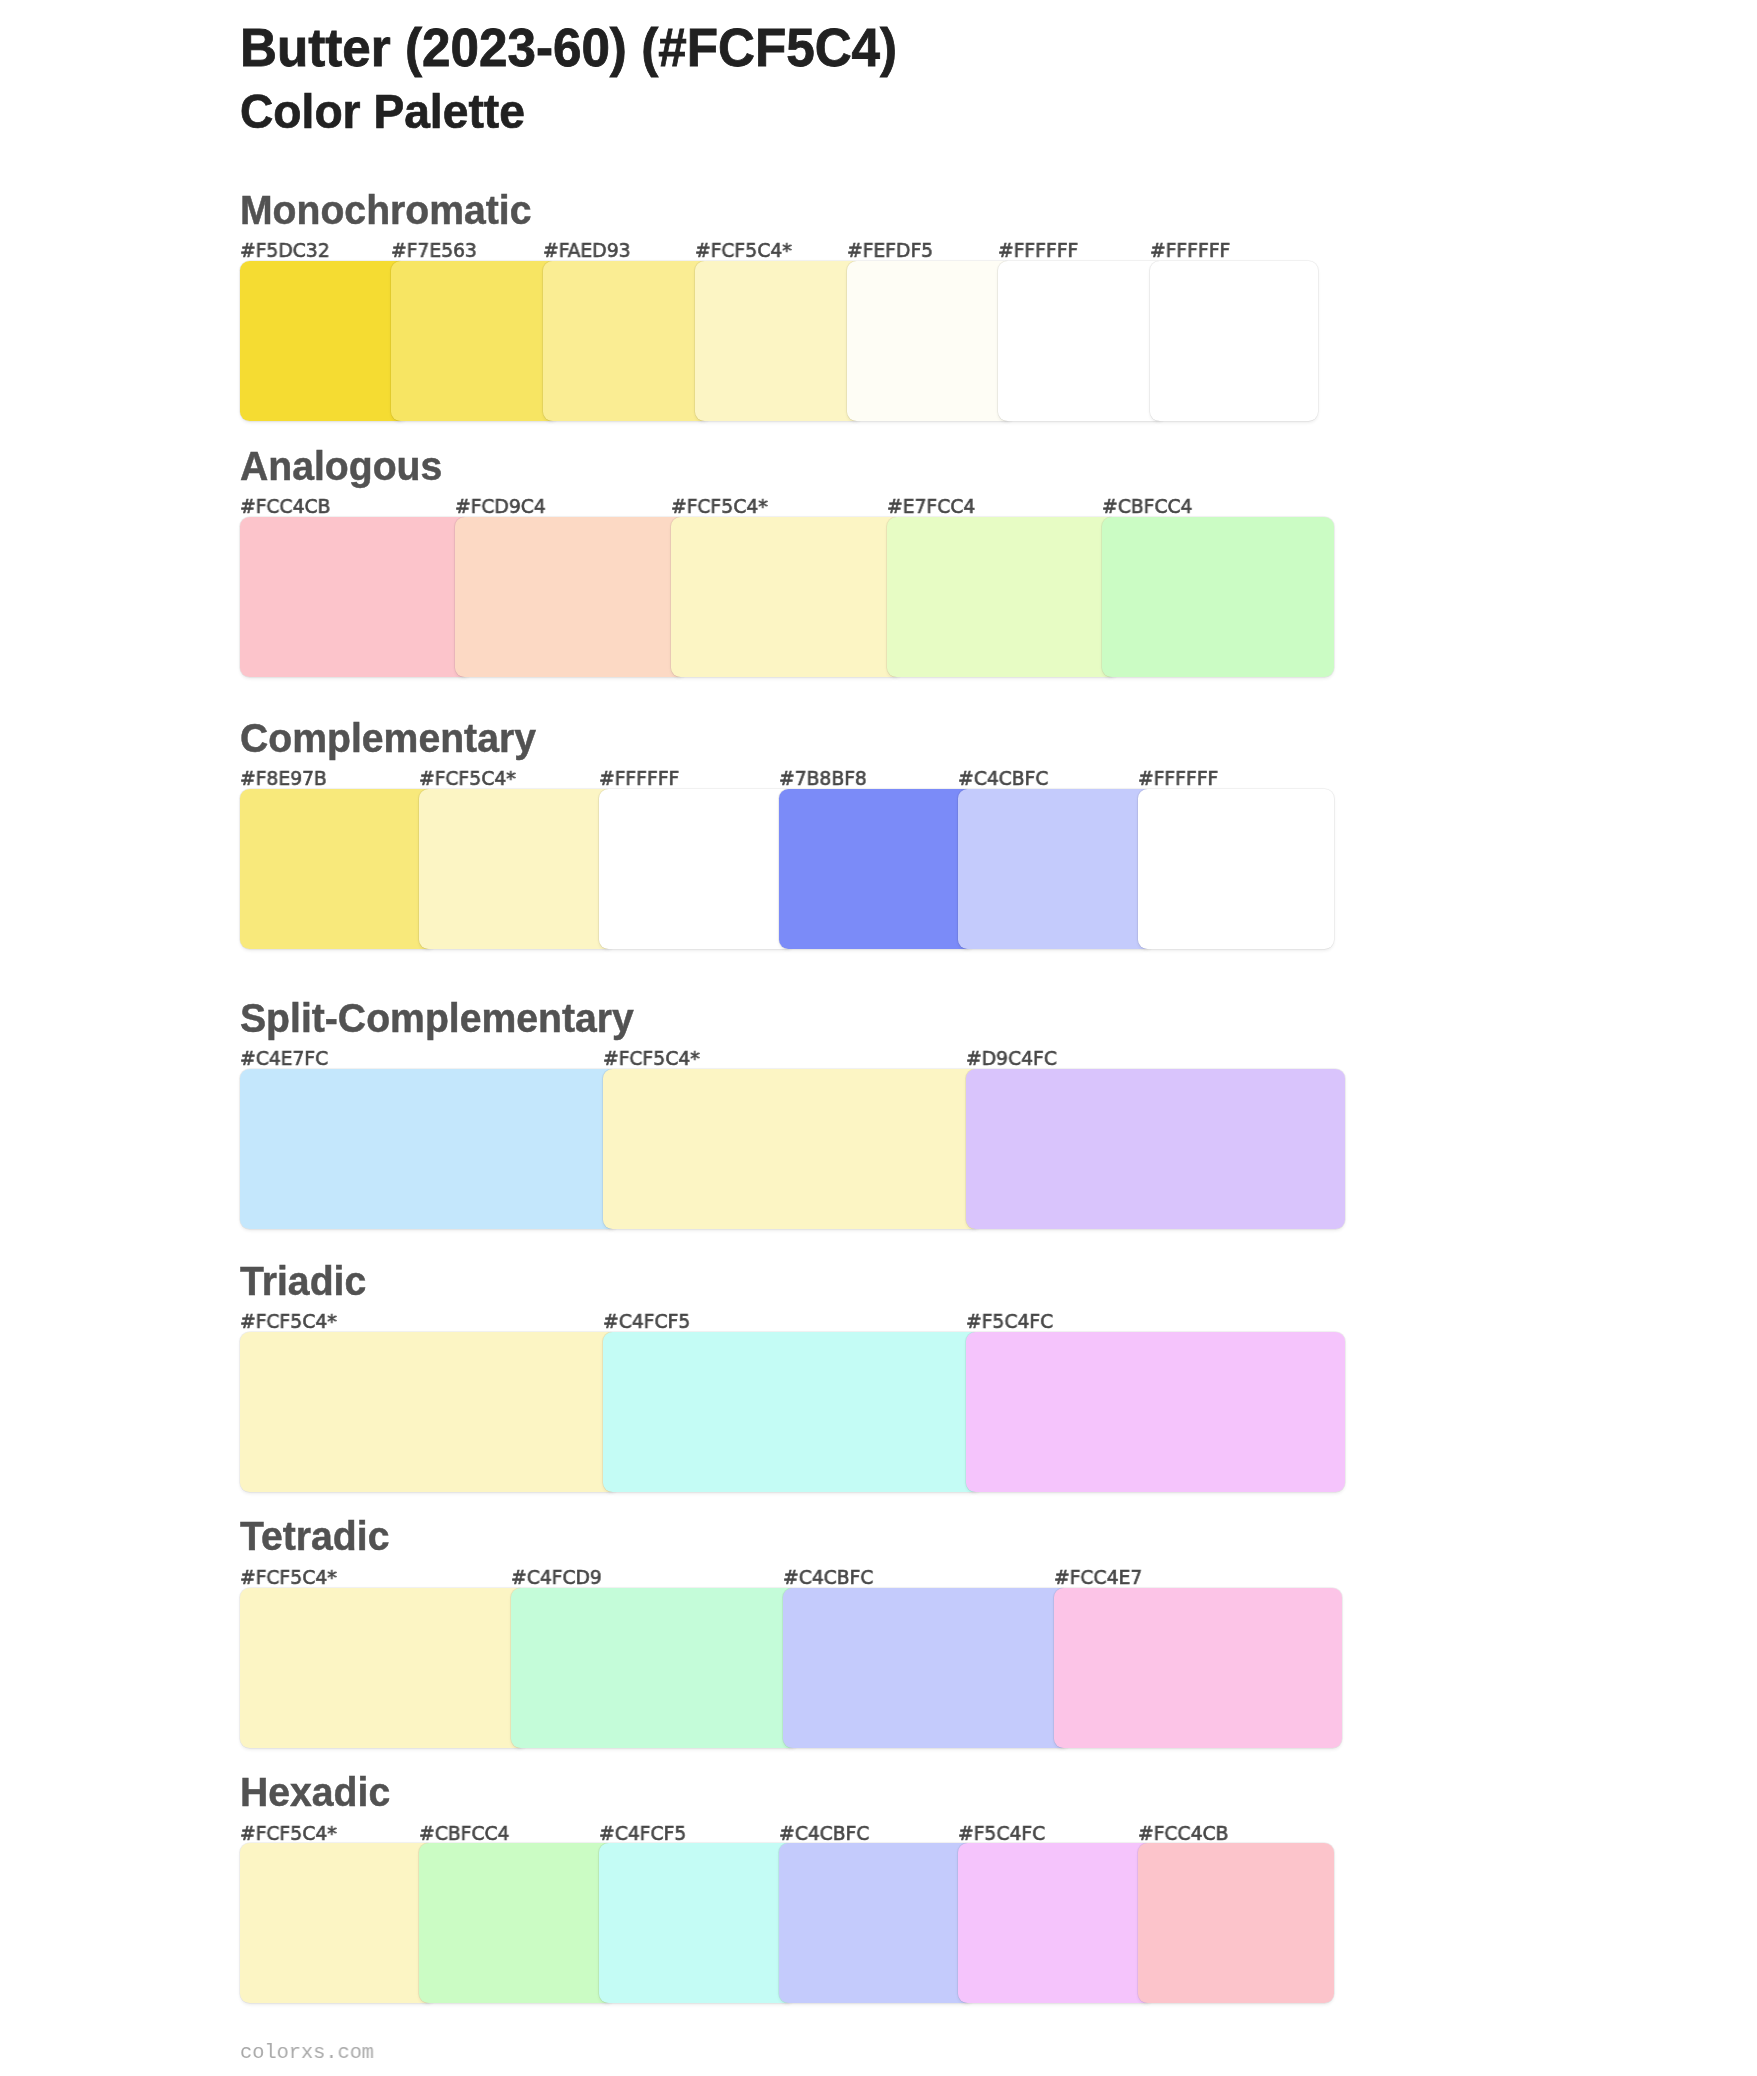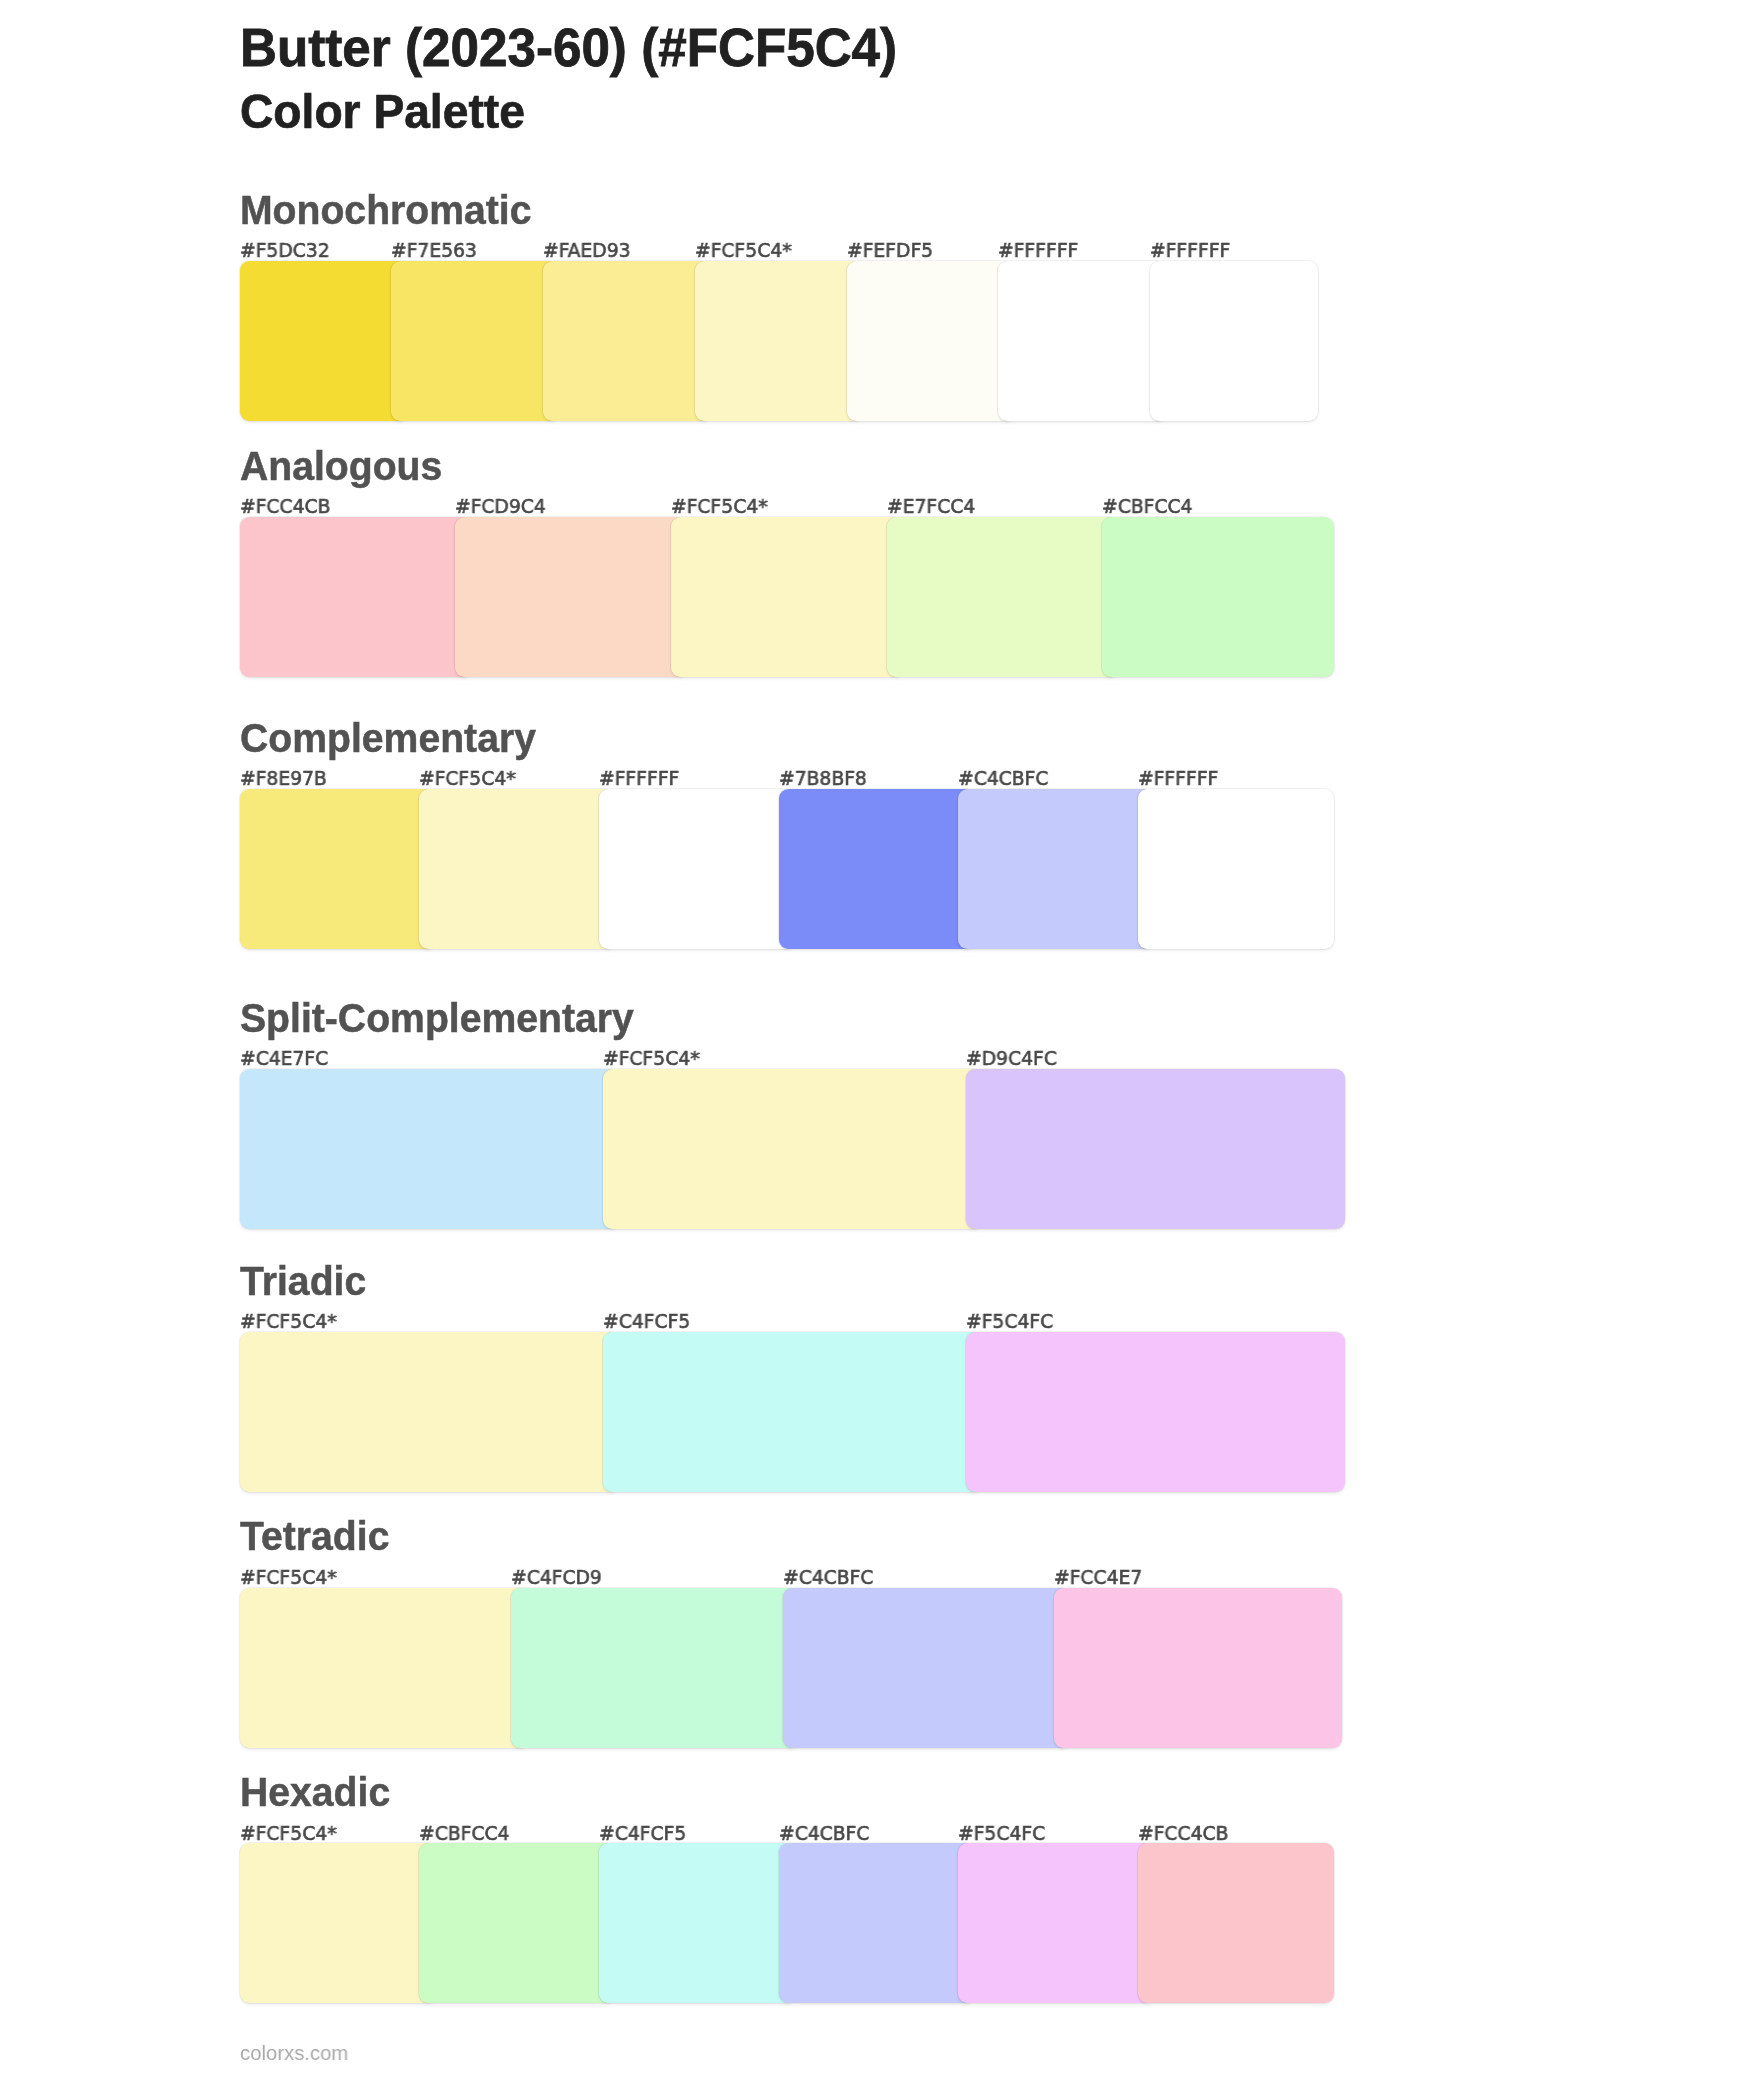--- a/index.html
+++ b/index.html
@@ -39,21 +39,21 @@
   .swatch-label{
     position:absolute;white-space:nowrap;
     font-family:"DejaVu Sans", sans-serif;font-weight:400;
     font-size:19px;line-height:21px;color:#474747;
     -webkit-text-stroke:0.6px #474747;
     transform:scaleX(0.985) translateZ(0);transform-origin:left top;will-change:transform;
   }
 
   #site-footer{
     position:absolute;left:240px;top:2041px;white-space:nowrap;
-    font-family:Liberation Sans, sans-serif;font-size:20.4px;line-height:24px;color:#a9a9a9;
+    font-family:Liberation Mono, monospace;font-size:20.4px;line-height:24px;color:#a9a9a9;
     transform:scaleX(0.995) translateZ(0);transform-origin:left top;will-change:transform;
   }
 </style>
 </head>
 <body>
 
 <div id="page">
 
   <h1 class="heading-text" id="page-title">Butter (2023-60) (#FCF5C4)</h1>
   <h2 class="heading-text" id="page-subtitle">Color Palette</h2>

